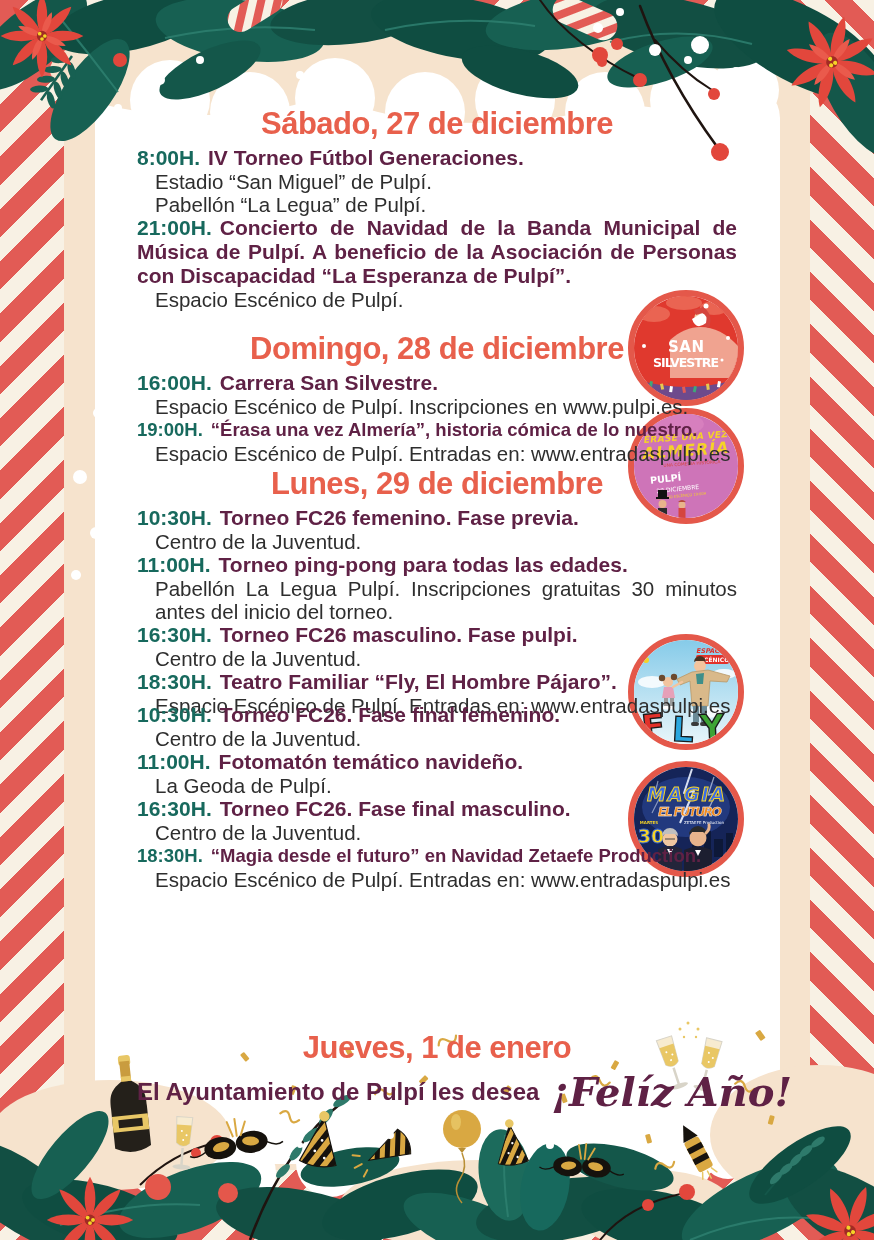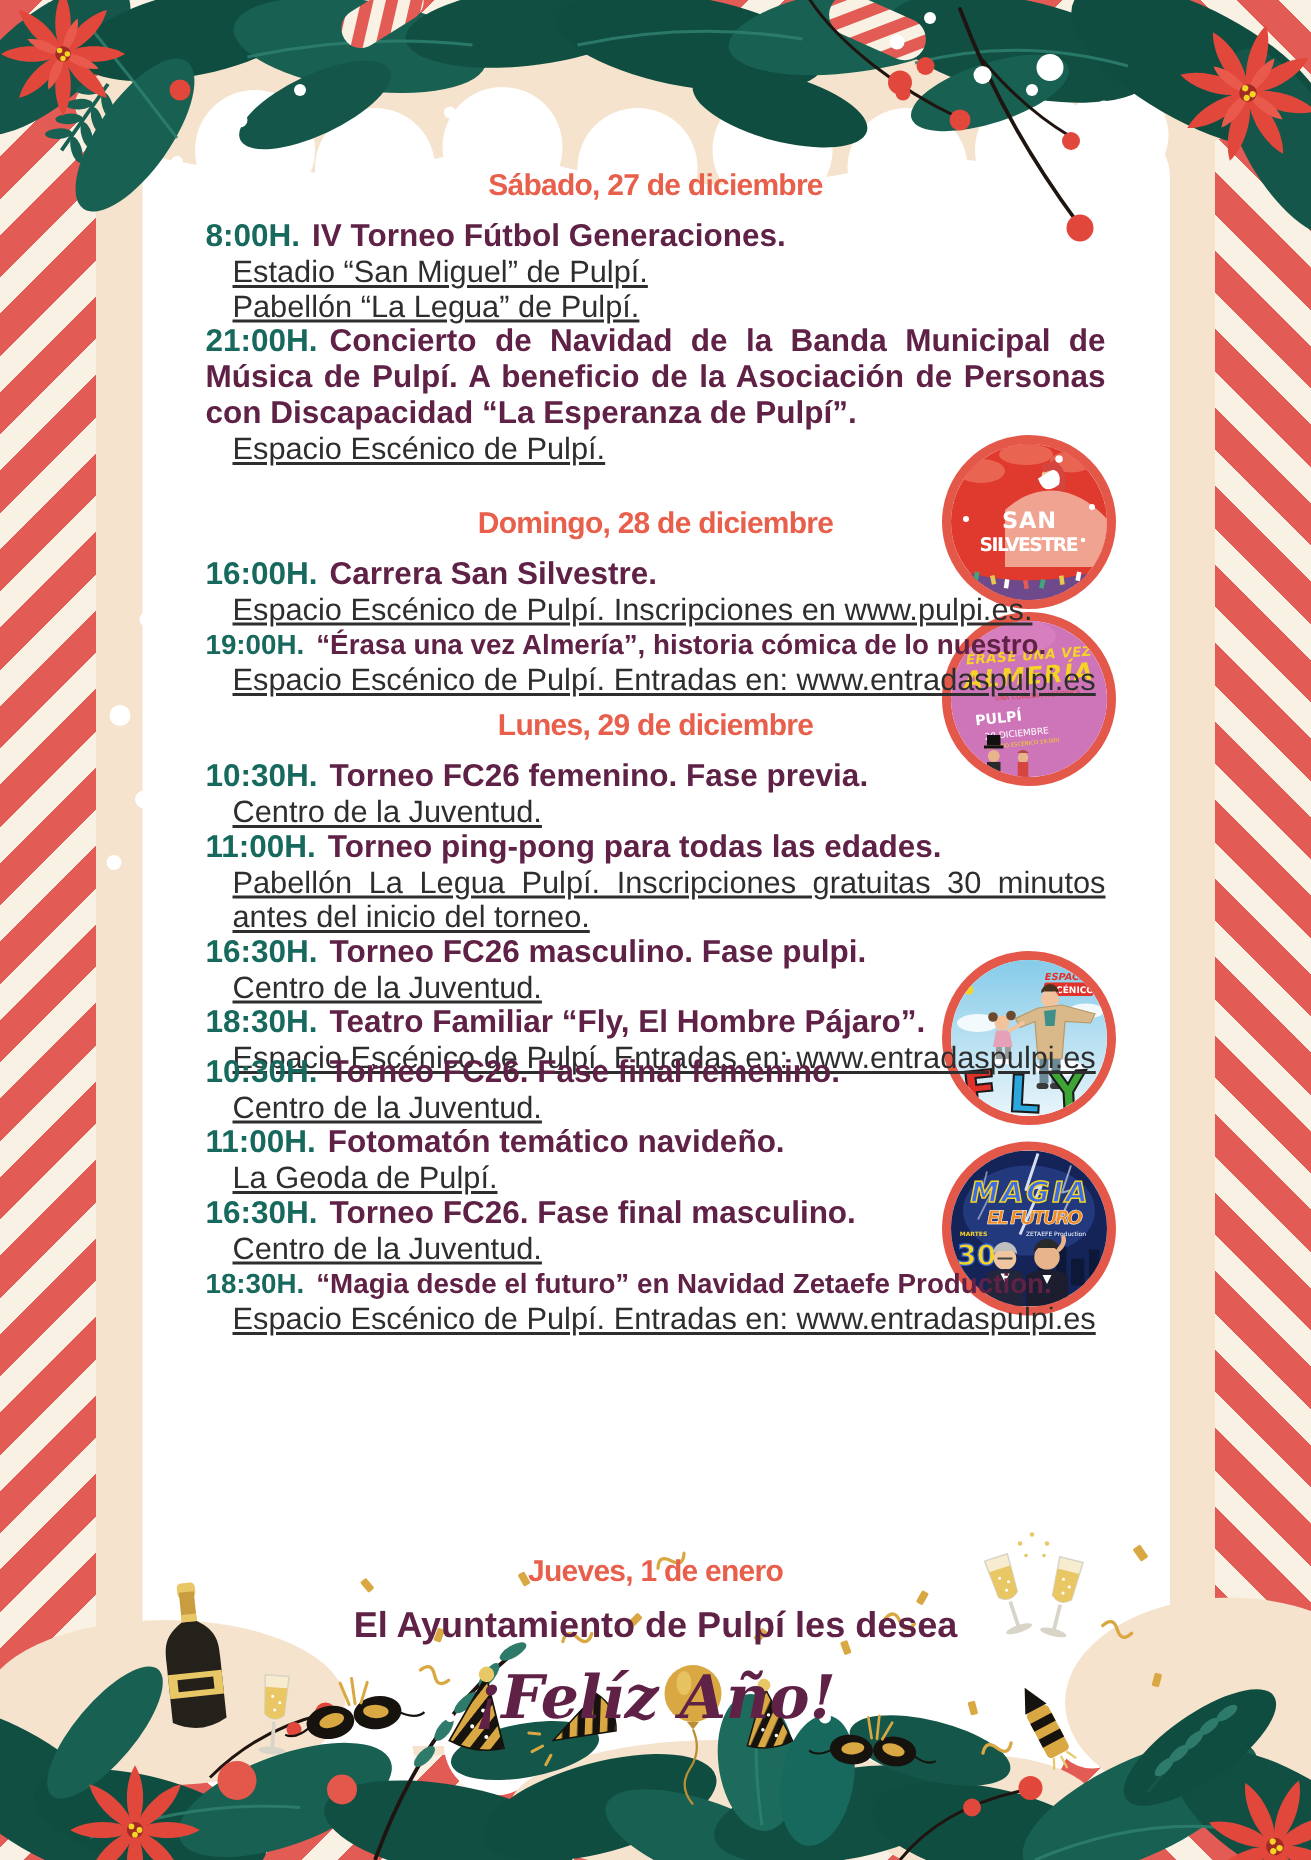--- a/index.html
+++ b/index.html
@@ -22,28 +22,28 @@
   .badge{position:absolute;width:104px;height:104px;border:6px solid #E4584A;
     border-radius:50%;overflow:hidden;z-index:4;background:#fff;}
   .b1{left:628px;top:290px;}
   .b2{left:628px;top:408px;}
   .b3{left:628px;top:634px;}
   .b4{left:628px;top:761px;}
   .content{position:absolute;left:137px;width:600px;z-index:5;}
   .s1{top:106px}.s2{top:331px}.s3{top:466px}.s4{top:703px}.s5{top:926px}.s6{top:1030px}
   .day-header{
     margin:0 0 4px 0;font-family:"Liberation Sans",sans-serif;font-weight:bold;
-    font-size:20px;line-height:36px;letter-spacing:-0.5px;color:#E8604C;text-align:center;
+    font-size:31px;line-height:36px;letter-spacing:-0.5px;color:#E8604C;text-align:center;
   }
   .event{margin:0;font-size:21px;line-height:24px;font-weight:bold;color:#5F2145;}
   .event .time{color:#17695D;margin-right:8px;}
   .event.fit{font-size:18.5px;}
-  .loc{margin:0;font-size:20.5px;line-height:23px;color:#2E2E2E;padding-left:18px;font-weight:normal;text-decoration:underline;}
+  .loc{margin:0;font-size:20.5px;line-height:23px;color:#2E2E2E;padding-left:18px;font-weight:normal;}
   .just{text-align:justify;text-align-last:left;}
-  .footer-row{display:flex;align-items:center;gap:12px;margin-top:4px;flex-direction:column;}
+  .footer-row{display:flex;align-items:center;gap:12px;margin-top:4px;}
   .footer-plain{font-size:24px;font-weight:bold;color:#5F2145;white-space:nowrap;}
   .footer-script{font-family:"DejaVu Serif",serif;font-style:italic;font-weight:bold;
     font-size:40px;line-height:44px;color:#5F2145;white-space:nowrap;}
 </style>
 </head>
 <body>
 
 <div class="poster">
 
   <div class="stripes-right"></div>

